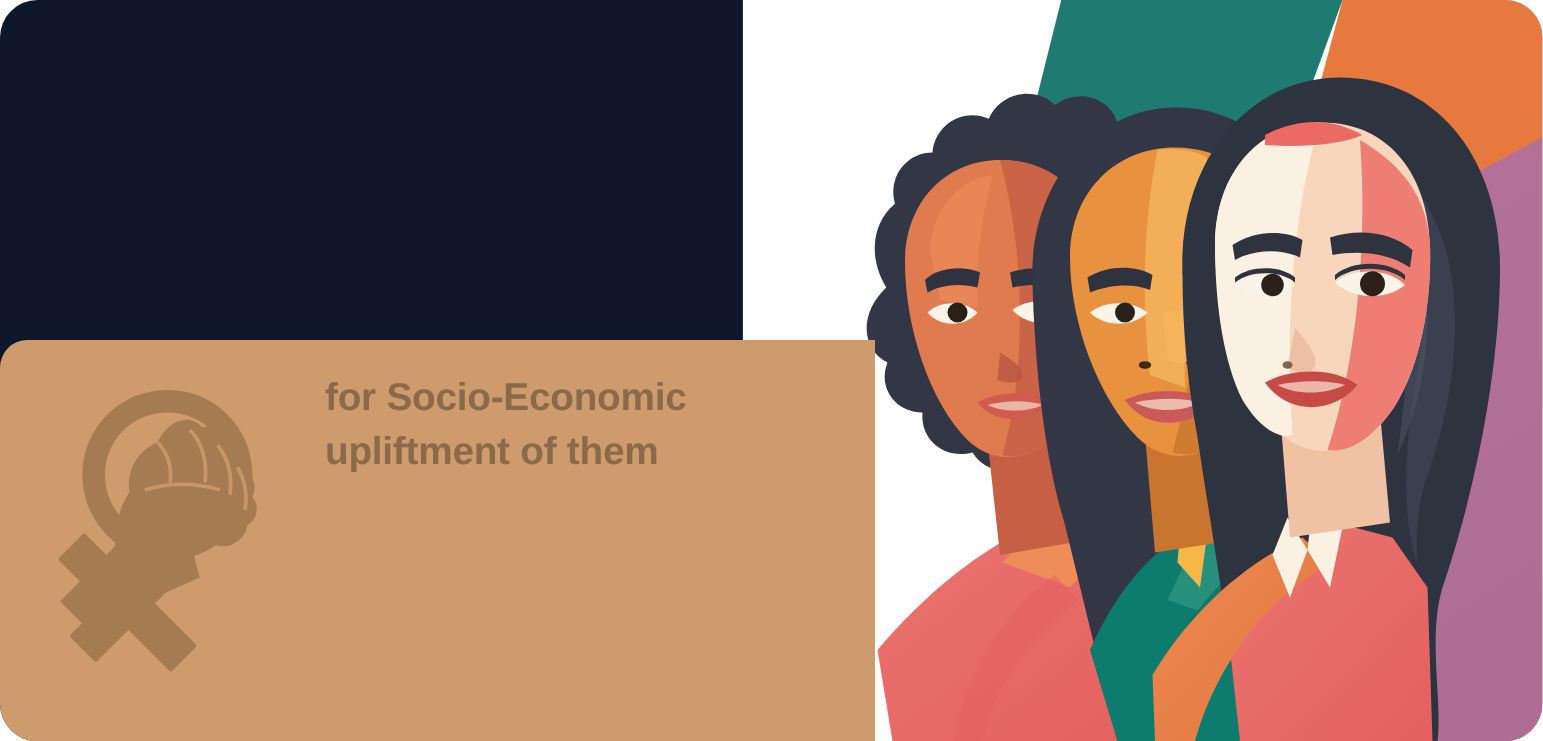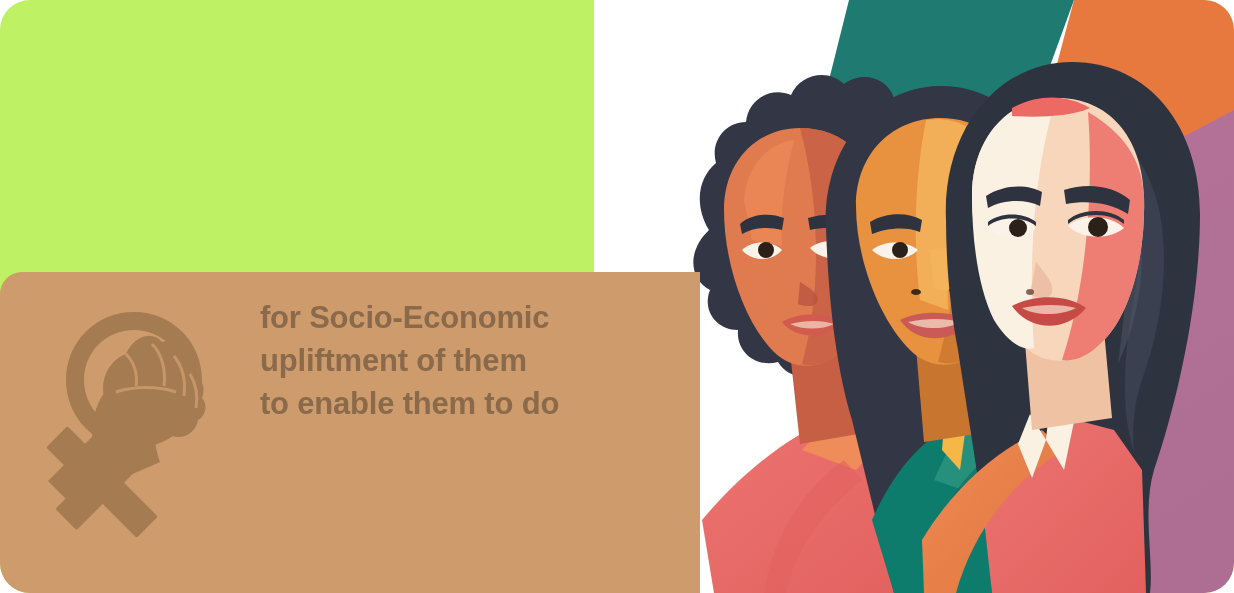--- a/index.html
+++ b/index.html
@@ -6,21 +6,21 @@
     margin: 0;
     padding: 0;
     background: #ffffff;
     font-family: "Liberation Sans", sans-serif;
   }
   #card {
     position: relative;
     width: 1234px;
     height: 593px;
     overflow: hidden;
-    background: #bef264;
+    background: #0f172a;
     border-radius: 30px;
   }
   
   #illustration {
     position: absolute;
     right: 0;
     top: 0;
     width: 640px;
     height: 593px;
   }
@@ -292,16 +292,15 @@
         <path d="M144,56 C152,66 156,80 154,96"></path>
         <path d="M160,74 C166,84 168,96 166,108"></path>
         <path d="M86,92 C104,86 128,86 146,92"></path>
       </g>
     </svg>
   </div>
 
   <div id="banner-text">
     <span class="ln">for Socio-Economic</span>
     <span class="ln">upliftment of them</span>
-    <span class="ln">to enable them to do</span>
   </div>
 
 </div>
 
 </body></html>

